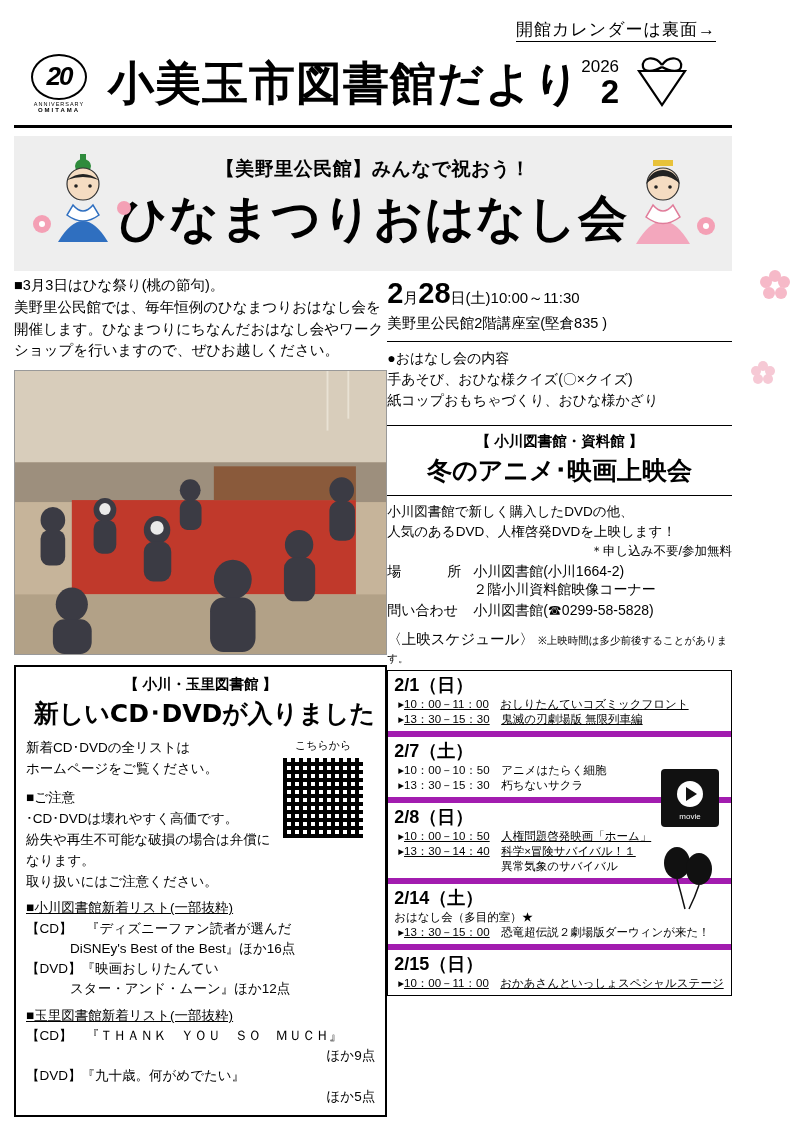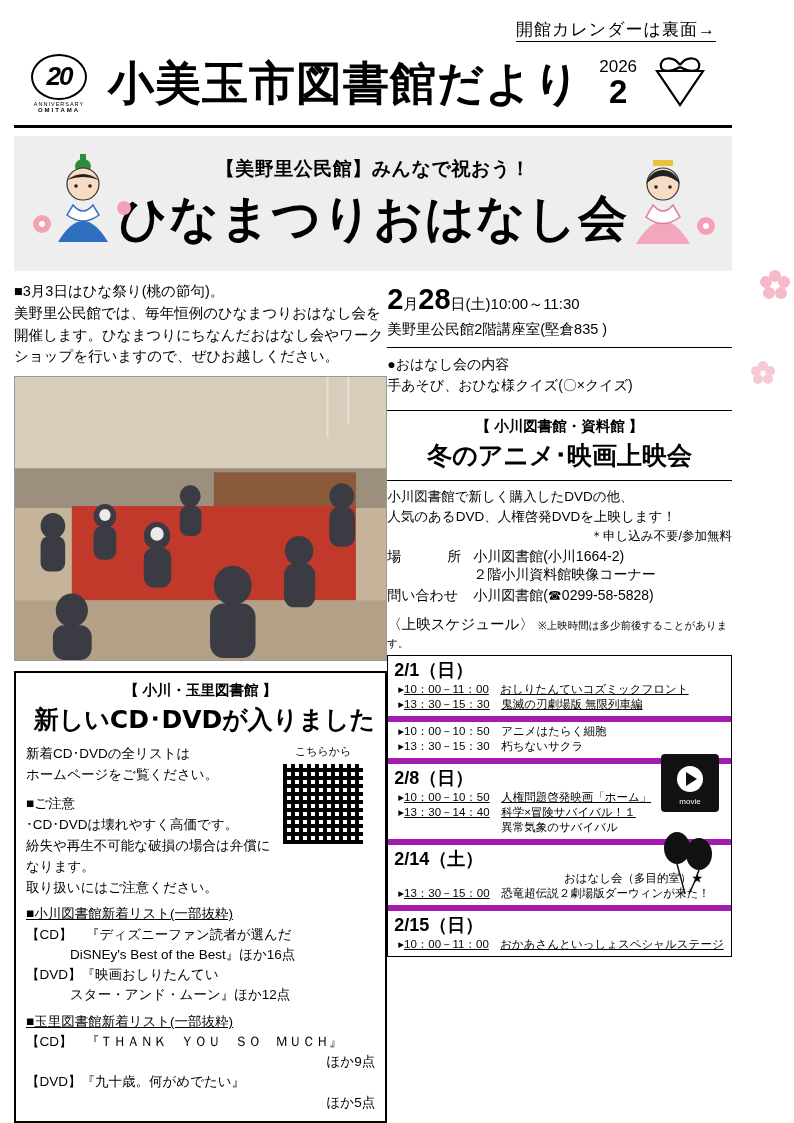--- a/index.html
+++ b/index.html
@@ -42,21 +42,21 @@
     font-size:26px;font-weight:bold;font-style:italic;
     letter-spacing:-2px;
   }
   .logo20 .sub { font-size:5.5px; letter-spacing:1px; margin-top:1px;}
   .logo20 .sub2 { font-size:6px; letter-spacing:2px; font-weight:bold;}
   .mast-title {
     font-size:46px; font-weight:bold; letter-spacing:1px;
     margin-left:10px; line-height:1;
     font-family:"DejaVu Sans", sans-serif;
   }
-  .mast-date { margin-left:18px; text-align:center; line-height:1; }
+  .mast-date { text-align:right; line-height:1; }
   .mast-date .y { font-size:17px; }
   .mast-date .m { font-size:33px; font-weight:bold; }
   .mast-ribbon { margin-left:12px; }
 
   
   .banner {
     background:#eeeeee;
     height:135px;
     margin-top:8px;
     position:relative;
@@ -65,21 +65,21 @@
   .banner-sub { font-size:19px; font-weight:bold; letter-spacing:0.5px; }
   .banner-main {
     font-size:49px; font-weight:bold; letter-spacing:1px; margin-top:4px;
     font-family:"DejaVu Sans", sans-serif;
   }
   .doll { position:absolute; top:14px; }
   .doll.left { left:14px; }
   .doll.right { right:14px; }
 
   
-  .cols { display:flex; margin-top:10px; }
+  .cols { display:flex; margin-top:4px; }
   .colL { width:394px; }
   .colR { width:364px; }
 
   .lead { font-size:14.5px; line-height:1.5; }
   .photo {
     width:100%; height:285px; margin-top:8px;
     border:1px solid #999;
     background:linear-gradient(#cbbda9,#b8a headers);
     position:relative; overflow:hidden;
     background:#bfae96;
@@ -279,20 +279,21 @@
     <div class="colR">
 
       <div class="rblock first">
         <div class="evdate">
           <span class="big">2</span><span>月</span><span class="big">28</span><span>日</span><span>(土)10:00～11:30</span>
         </div>
         <div class="evplace">美野里公民館2階講座室(堅倉835 )</div>
         <hr class="sect-hr">
         <div class="rtext">●おはなし会の内容</div>
         <div class="rtext">手あそび、おひな様クイズ(〇×クイズ)</div>
+        <div class="rtext">紙コップおもちゃづくり、おひな様かざり</div>
       </div>
 
       <hr class="sect-hr" style="margin-top:14px">
 
       <div>
         <div class="ogawa-head">【 小川図書館・資料館 】</div>
         <div class="ogawa-title">冬のアニメ･映画上映会</div>
         <hr class="sect-hr">
         <div class="ogawa-body">小川図書館で新しく購入したDVDの他、</div>
         <div class="ogawa-body">人気のあるDVD、人権啓発DVDを上映します！</div>
@@ -335,34 +336,35 @@
           </svg>
         </div>
 
         <div class="scrow">
           <div class="scdate">2/1（日）</div>
           <div class="scitem">▸<span class="t">10：00－11：00</span>　<span class="t">おしりたんていコズミックフロント</span></div>
           <div class="scitem">▸<span class="t">13：30－15：30</span>　<span class="t">鬼滅の刃劇場版 無限列車編</span></div>
         </div>
 
         <div class="scrow">
+          <div class="scdate">2/7（土）</div>
           <div class="scitem">▸<span>10：00－10：50</span>　<span>アニメはたらく細胞</span></div>
           <div class="scitem">▸<span>13：30－15：30</span>　<span>朽ちないサクラ</span></div>
         </div>
 
         <div class="scrow">
           <div class="scdate">2/8（日）</div>
           <div class="scitem">▸<span class="t">10：00－10：50</span>　<span class="t">人権問題啓発映画「ホーム」</span></div>
           <div class="scitem">▸<span class="t">13：30－14：40</span>　<span class="t">科学×冒険サバイバル！１</span></div>
           <div class="scitem2 t">異常気象のサバイバル</div>
         </div>
 
         <div class="scrow">
           <div class="scdate">2/14（土）</div>
-          <div class="scitem2" style="text-align:right;padding-right:22px">おはなし会（多目的室）★</div>
+          <div class="scitem2" style="text-align:left;padding-right:22px">おはなし会（多目的室）★</div>
           <div class="scitem">▸<span class="t">13：30－15：00</span>　<span>恐竜超伝説２劇場版ダーウィンが来た！</span></div>
         </div>
 
         <div class="scrow">
           <div class="scdate">2/15（日）</div>
           <div class="scitem">▸<span class="t">10：00－11：00</span>　<span class="t">おかあさんといっしょスペシャルステージ</span></div>
         </div>
 
       </div>
     </div>

